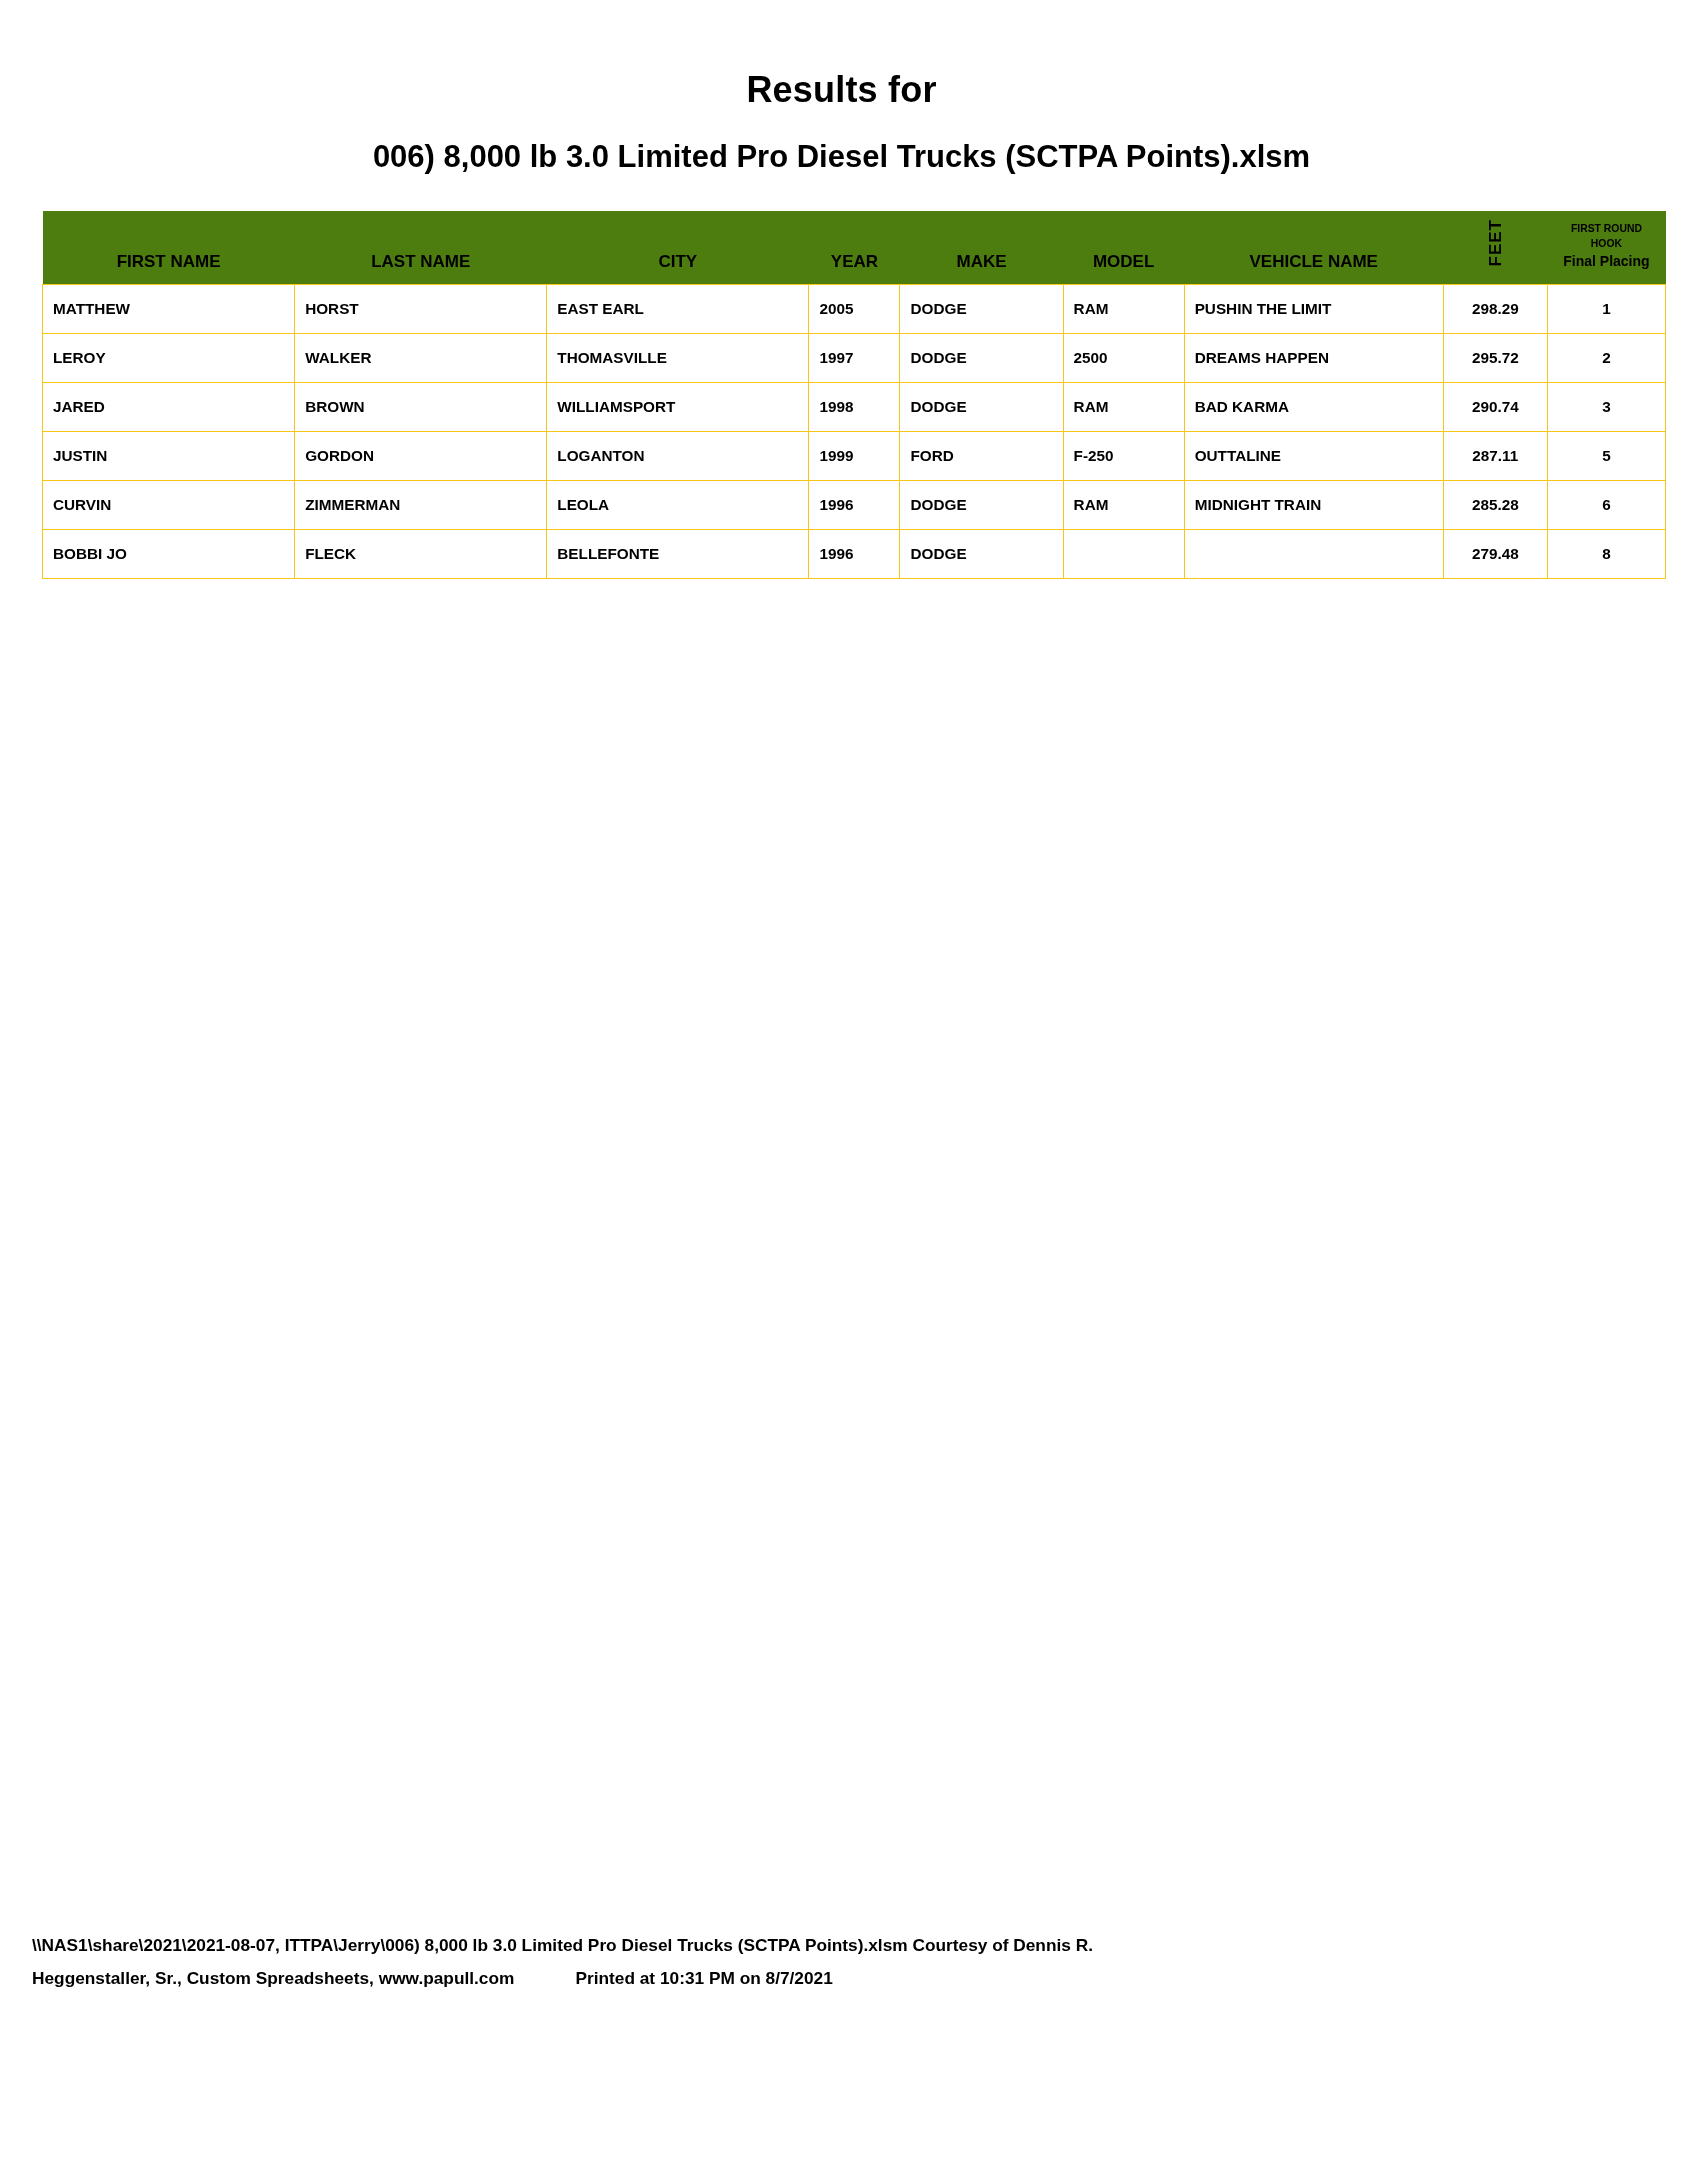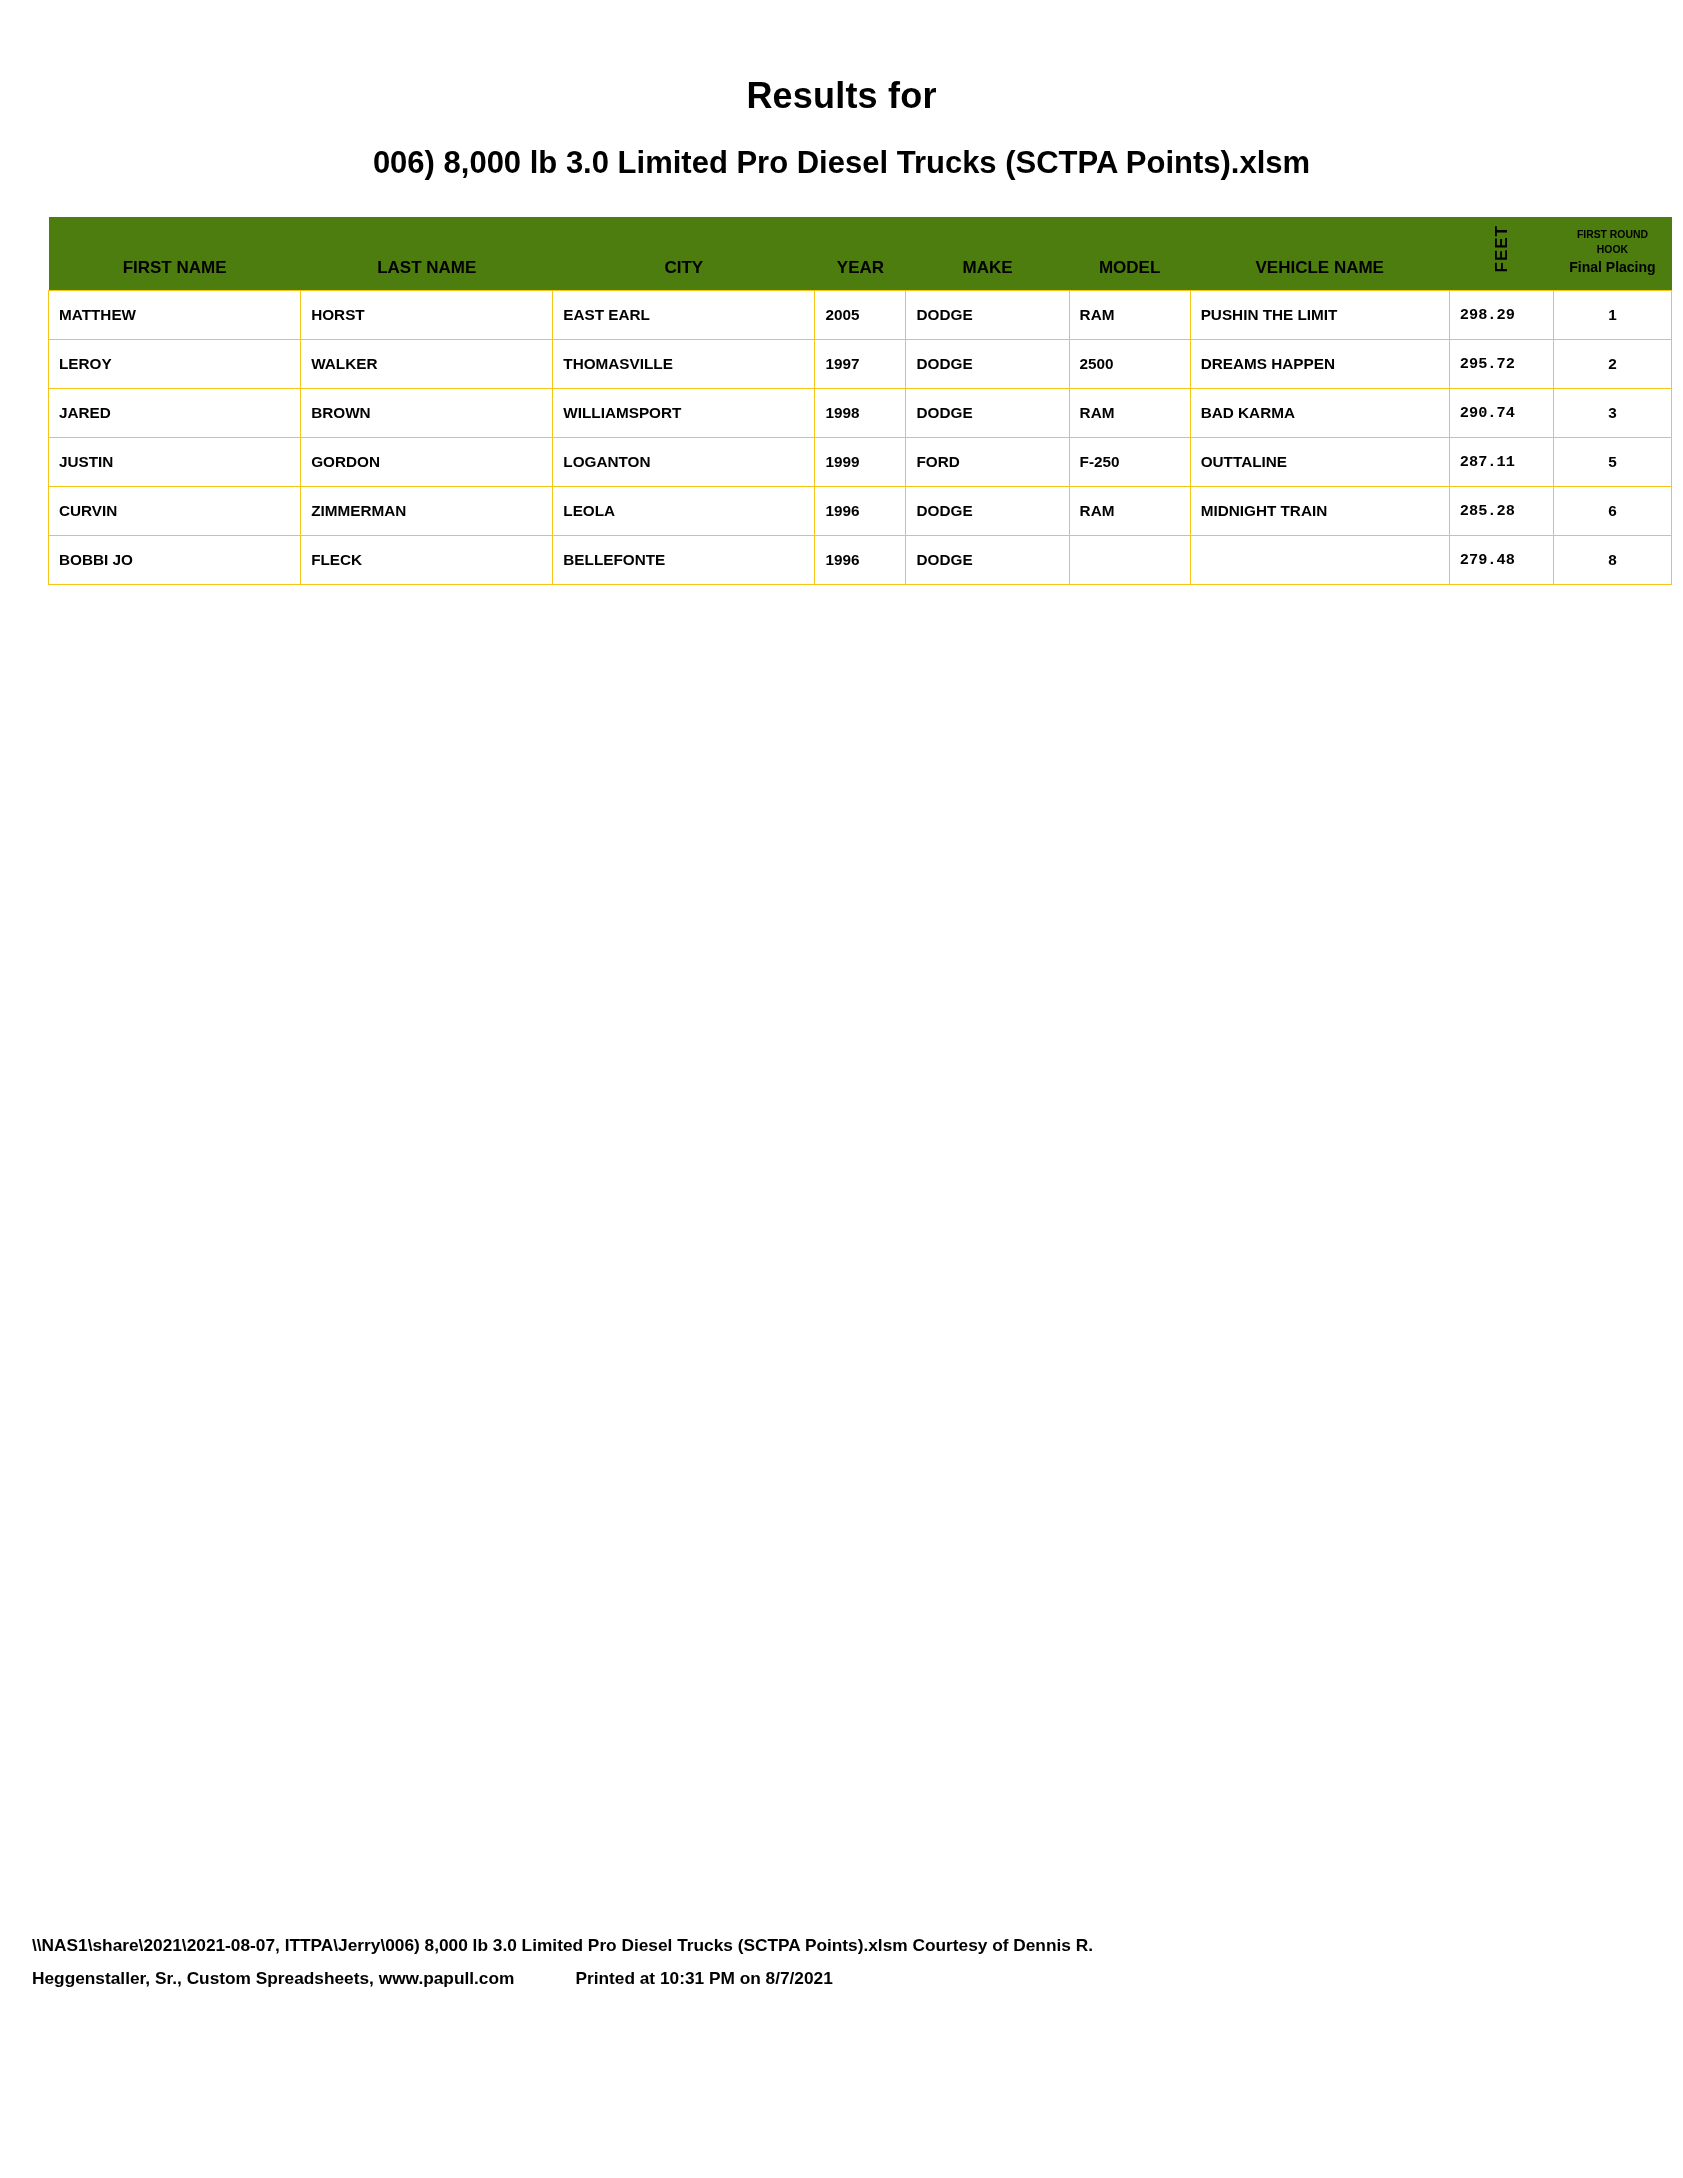--- a/index.html
+++ b/index.html
@@ -12,21 +12,21 @@
     height: 2178px;
     font-family: "Liberation Sans", sans-serif;
     color: #000000;
     position: relative;
   }
   .page {
     position: relative;
     width: 1683px;
     height: 2072px;
     box-sizing: border-box;
-    padding: 18px;
+    padding: 12px;
   }
   .title-block {
     text-align: center;
     padding-top: 57px;
   }
   .title-line1 {
     font-size: 36px;
     font-weight: bold;
     letter-spacing: 0.2px;
     line-height: 1.15;
@@ -83,21 +83,21 @@
     font-size: 15.3px;
     font-weight: bold;
     padding: 11px 10px;
     border: 1.6px solid #f5c518;
     white-space: nowrap;
     overflow: hidden;
     background: #ffffff;
     height: 26px;
   }
   td.c { text-align: center; }
-  td.r { text-align: left; padding-right: 14px; font-family: Liberation Mono, monospace; }
+  td.r { text-align: center; padding-right: 14px; }
 
   
   col.c-first { width: 252px; }
   col.c-last  { width: 252px; }
   col.c-city  { width: 262px; }
   col.c-year  { width: 91px; }
   col.c-make  { width: 163px; }
   col.c-model { width: 121px; }
   col.c-veh   { width: 259px; }
   col.c-feet  { width: 104px; }

